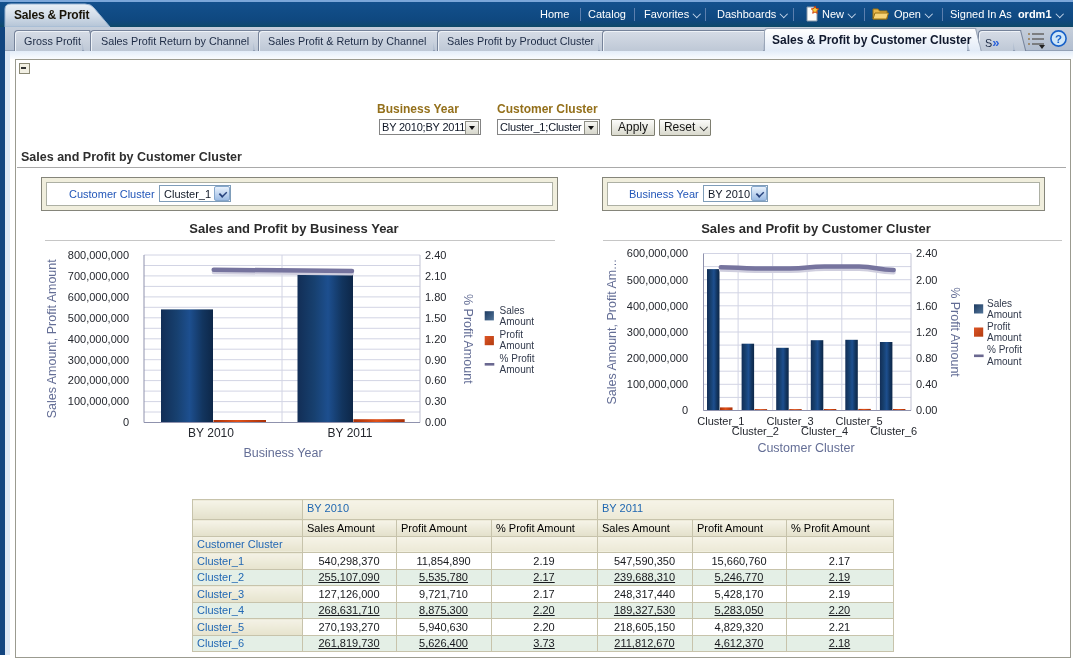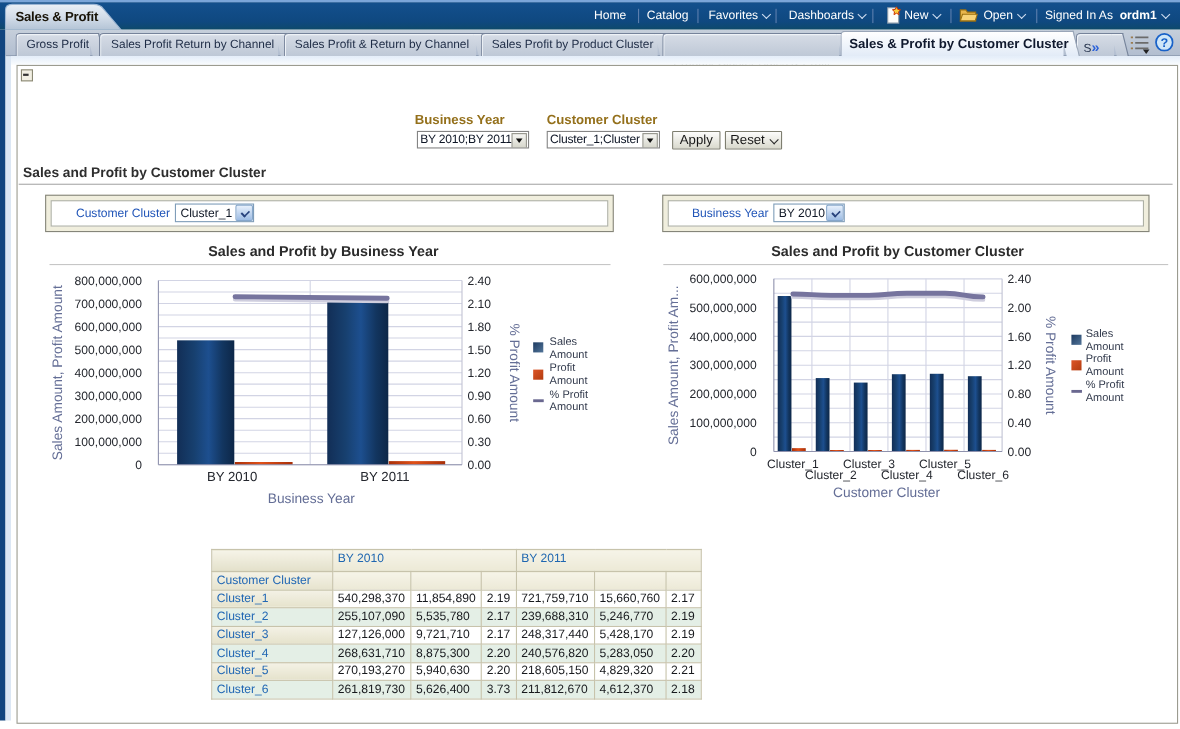--- a/index.html
+++ b/index.html
@@ -62,23 +62,23 @@
 .cttl{position:absolute;font-size:13px;font-weight:bold;color:#2b2b2b;white-space:nowrap;}
 .crule{position:absolute;height:1px;background:#c6c6c6;}
 
 #tbl{left:192px;top:499px;border-collapse:collapse;}
 #tbl td{border:1px solid #c7c3ab;font-size:11px;padding:0 4px;height:15.5px;white-space:nowrap;}
 #tbl tr:first-child td{height:17px;vertical-align:top;padding-top:2px;}
 #tbl .hdr{background:linear-gradient(#f6f4e8,#e3e0ca);color:#000;}
 #tbl .grp{background:linear-gradient(#f6f4e8,#ece9d6);color:#1e66b0;}
 #tbl .lbl{background:linear-gradient(#f4f2e6,#e6e3cd);color:#2268b4;}
 #tbl .lblg{background:#e4efe6;color:#2268b4;}
-#tbl .num{text-align:left;color:#17191d;padding-right:5px;}
+#tbl .num{text-align:center;color:#17191d;padding-right:5px;}
 #tbl .w{background:#fff;}
-#tbl .g{background:#e4efe6;}
+#tbl .g{background:#e4efe6;text-decoration:underline;}
 </style>
 </head>
 <body>
 <div class="abs" id="topline"></div>
 <div class="abs" id="banner"></div>
 <div class="abs" id="leftrail"></div>
 <div class="abs" id="lightrail"></div>
 <svg class="abs" style="left:0;top:0" width="120" height="27" viewBox="0 0 120 27">
 <defs>
       <linearGradient id="btg" x1="0" y1="0" x2="0" y2="1">
@@ -332,34 +332,43 @@
 </svg>
 
 <table id="tbl" class="abs" cellspacing="0">
 <tbody>
       <tr>
         <td class="hdr" style="width:101px"></td>
         <td class="grp" colspan="3">BY 2010</td>
         <td class="grp" colspan="3">BY 2011</td>
       </tr>
 <tr>
+        <td class="hdr"></td>
+ <td class="hdr" style="width:85px">Sales Amount</td>
+        <td class="hdr" style="width:86px">Profit Amount</td>
+        <td class="hdr" style="width:97px">% Profit Amount</td>
+ <td class="hdr" style="width:86px">Sales Amount</td>
+        <td class="hdr" style="width:85px">Profit Amount</td>
+        <td class="hdr" style="width:98px">% Profit Amount</td>
+      </tr>
+<tr>
         <td class="lbl">Customer Cluster</td>
         <td class="grp"></td>
         <td class="grp"></td>
         <td class="grp"></td>
         <td class="grp"></td>
         <td class="grp"></td>
         <td class="grp"></td>
       </tr>
 <tr>
         <td class="lbl">Cluster_1</td>
         <td class="num w">540,298,370</td>
         <td class="num w">11,854,890</td>
         <td class="num w">2.19</td>
-        <td class="num w">721,759,710</td>
+        <td class="num w">547,590,350</td>
         <td class="num w">15,660,760</td>
         <td class="num w">2.17</td>
       </tr>
 <tr>
         <td class="lblg">Cluster_2</td>
         <td class="num g">255,107,090</td>
         <td class="num g">5,535,780</td>
         <td class="num g">2.17</td>
         <td class="num g">239,688,310</td>
         <td class="num g">5,246,770</td>
@@ -372,21 +381,21 @@
         <td class="num w">2.17</td>
         <td class="num w">248,317,440</td>
         <td class="num w">5,428,170</td>
         <td class="num w">2.19</td>
       </tr>
 <tr>
         <td class="lblg">Cluster_4</td>
         <td class="num g">268,631,710</td>
         <td class="num g">8,875,300</td>
         <td class="num g">2.20</td>
-        <td class="num g">240,576,820</td>
+        <td class="num g">189,327,530</td>
         <td class="num g">5,283,050</td>
         <td class="num g">2.20</td>
       </tr>
 <tr>
         <td class="lbl">Cluster_5</td>
         <td class="num w">270,193,270</td>
         <td class="num w">5,940,630</td>
         <td class="num w">2.20</td>
         <td class="num w">218,605,150</td>
         <td class="num w">4,829,320</td>

